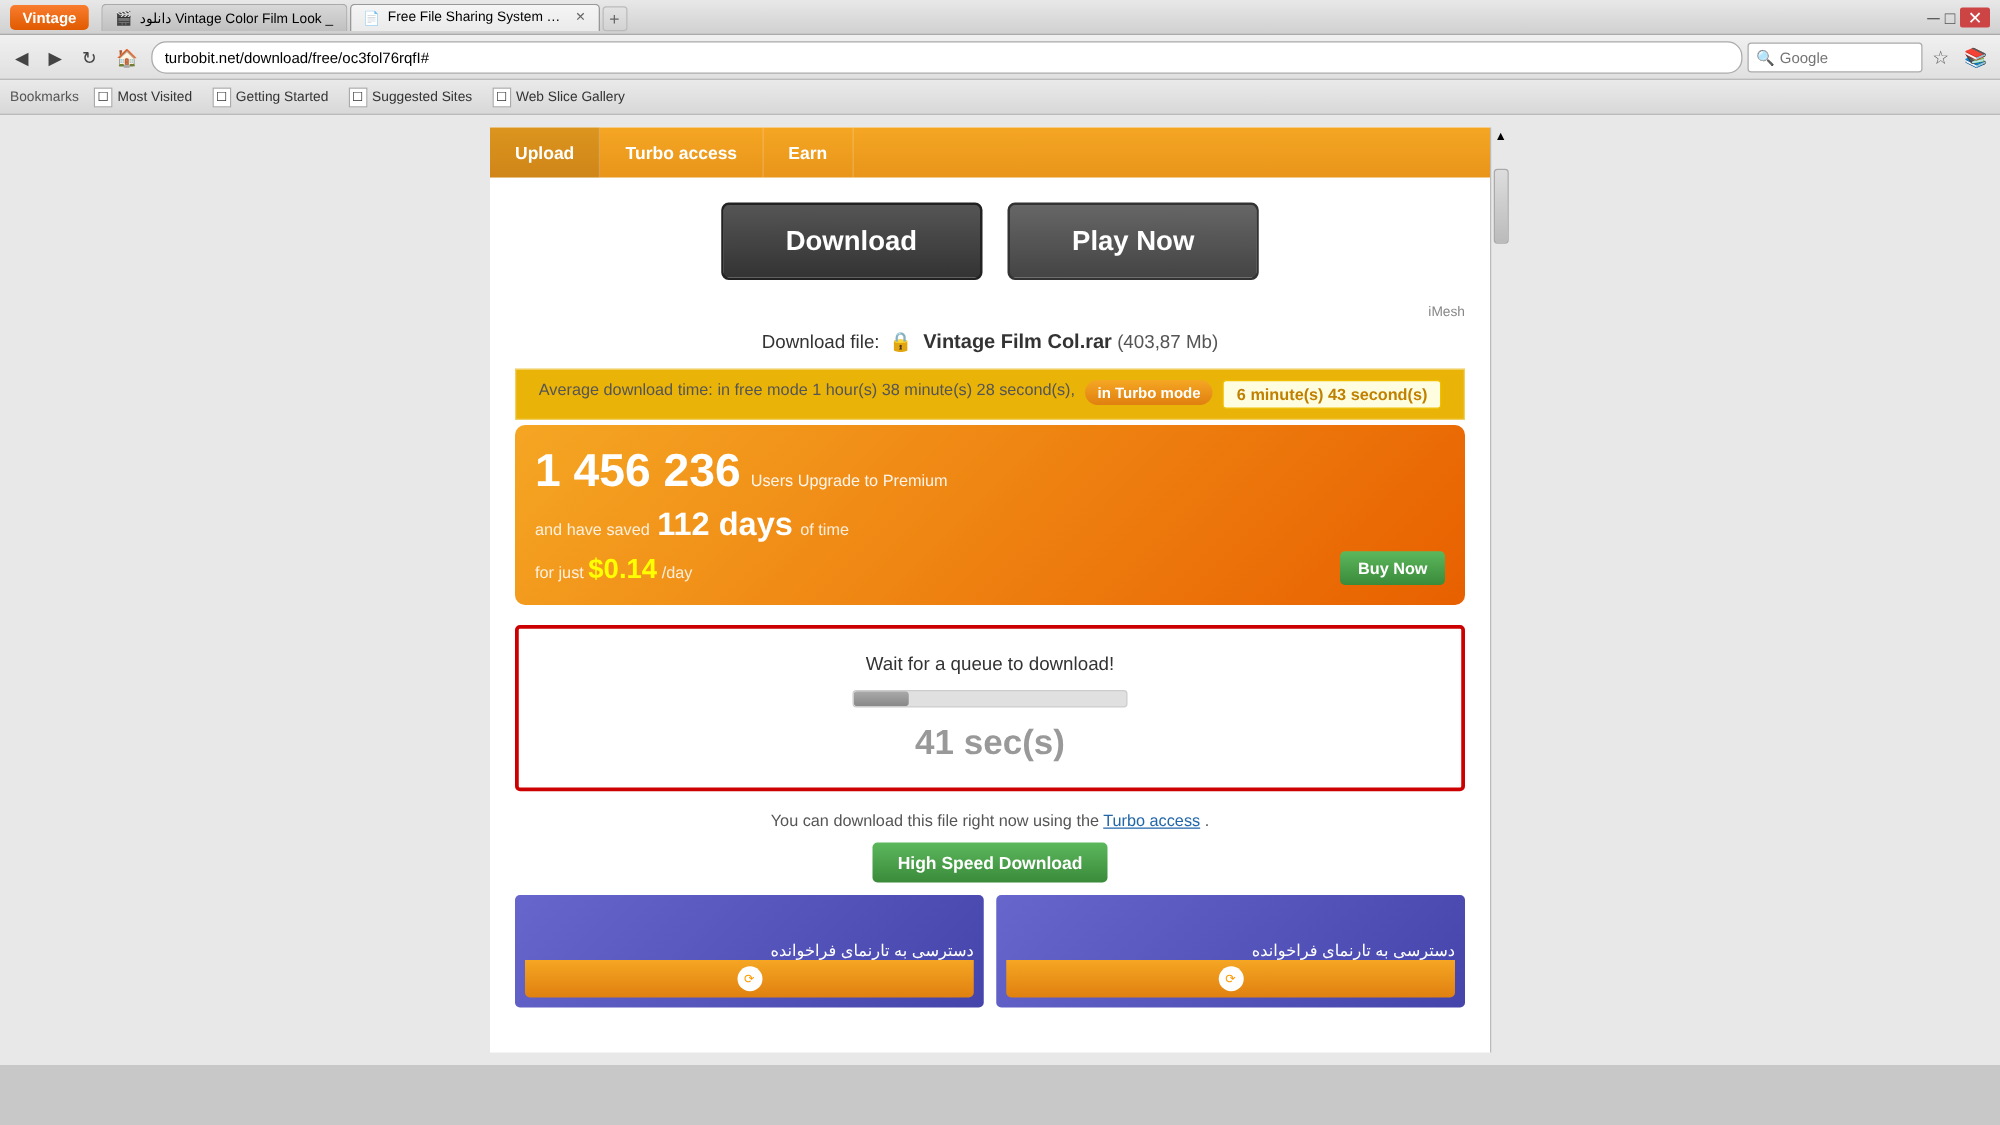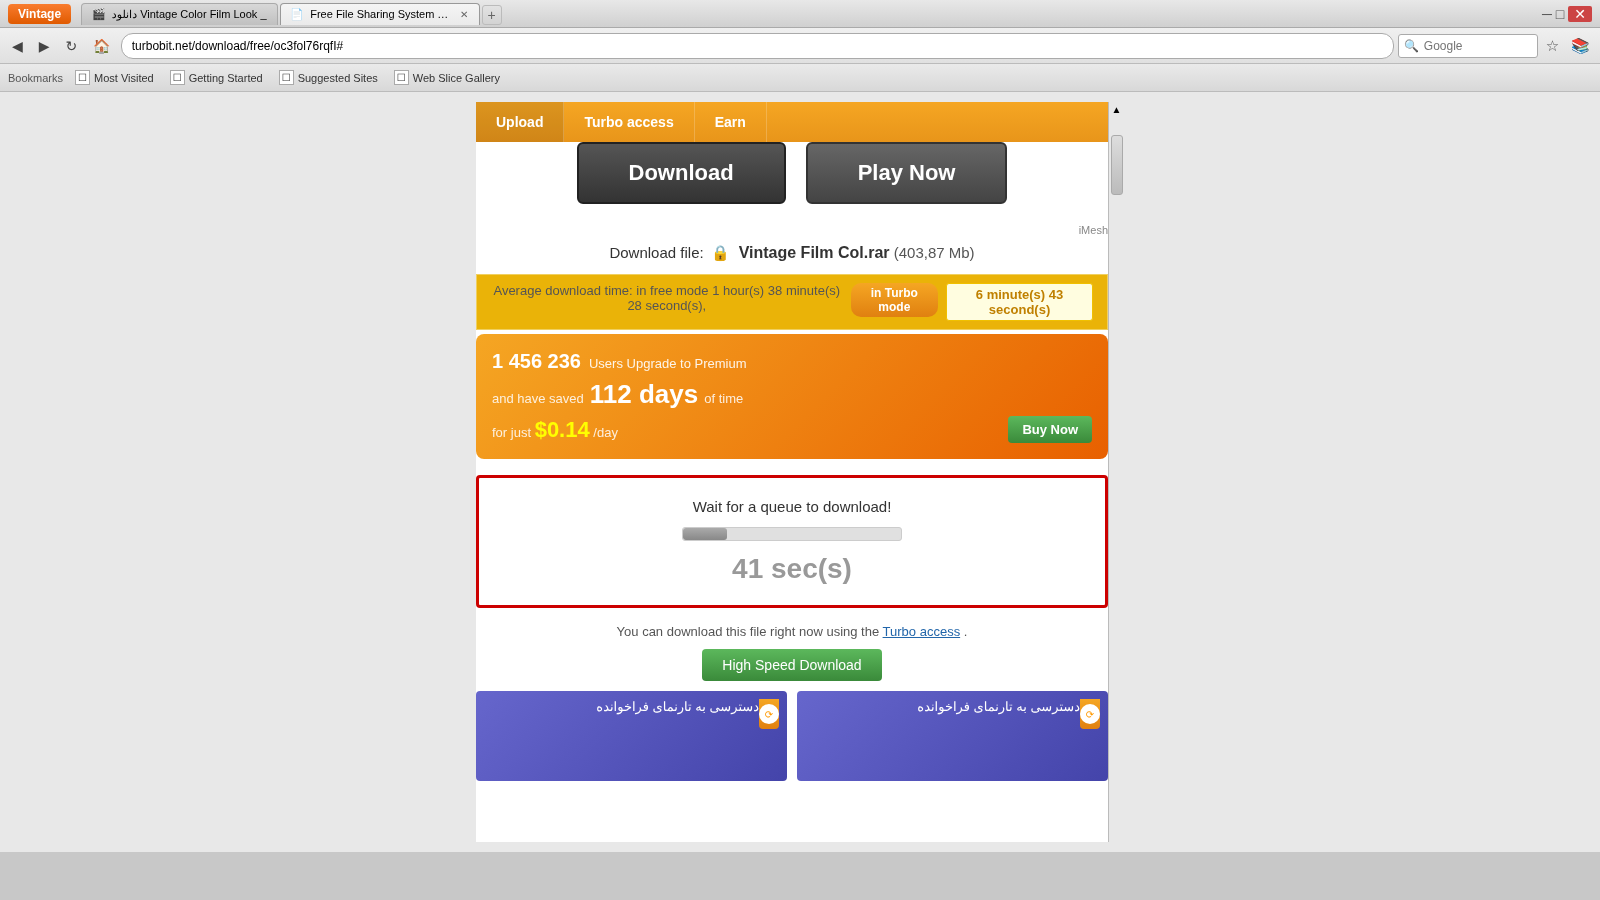--- a/index.html
+++ b/index.html
@@ -121,21 +121,21 @@
 
     
     .page-wrapper {
       background: #e8e8e8;
       min-height: 760px;
       display: flex;
       justify-content: center;
       padding: 10px 0;
     }
     .page-content {
-      width: 632px;
+      width: 800px;
       background: white;
       position: relative;
     }
 
     
     .site-nav {
       background: linear-gradient(to bottom, #f5a623, #e8951a);
       display: flex;
       height: 40px;
     }
@@ -148,20 +148,21 @@
       font-weight: bold;
       cursor: pointer;
       border-right: 1px solid rgba(255,255,255,0.2);
     }
     .site-nav-item.active {
       background: rgba(0,0,0,0.1);
     }
 
     
     .main-area {
+      padding: 20px;
     }
 
     
     .btn-row {
       display: flex;
       gap: 20px;
       justify-content: center;
       margin-bottom: 20px;
     }
     .download-btn {
@@ -249,21 +250,21 @@
     .premium-banner {
       background: linear-gradient(135deg, #f5a623, #e86000);
       border-radius: 8px;
       padding: 16px;
       color: white;
       margin-bottom: 16px;
       display: flex;
       flex-direction: column;
       gap: 6px;
     }
-    .premium-count { font-size: 20px; font-weight: bold; color: #fff; }
+    .premium-count { font-size: 37px; font-weight: bold; color: #fff; }
     .buy-now-btn {
       background: linear-gradient(to bottom, #5cb85c, #3a8a3a);
       color: white;
       border: none;
       border-radius: 4px;
       padding: 6px 14px;
       font-size: 13px;
       font-weight: bold;
       cursor: pointer;
       align-self: flex-end;
@@ -341,39 +342,39 @@
     .turbo-link { color: #2266aa; text-decoration: underline; cursor: pointer; }
 
     
     .high-speed-btn {
       background: linear-gradient(to bottom, #5cb85c, #3a8a3a);
       color: white;
       border: none;
       border-radius: 4px;
       padding: 8px 20px;
       font-size: 14px;
-      font-weight: normal;
+      font-weight: bold;
       cursor: pointer;
       display: block;
       margin: 0 auto;
     }
 
     
     .ad-row {
       display: flex;
       gap: 10px;
       margin-top: 10px;
     }
     .ad-box {
       flex: 1;
       height: 90px;
       background: linear-gradient(135deg, #6666cc, #4444aa);
       border-radius: 4px;
       display: flex;
-      flex-direction: row;
+      flex-direction: column;
       justify-content: flex-end;
       padding: 8px;
       overflow: hidden;
       position: relative;
     }
     .ad-text {
       color: white;
       font-size: 13px;
       text-align: right;
       direction: rtl;

